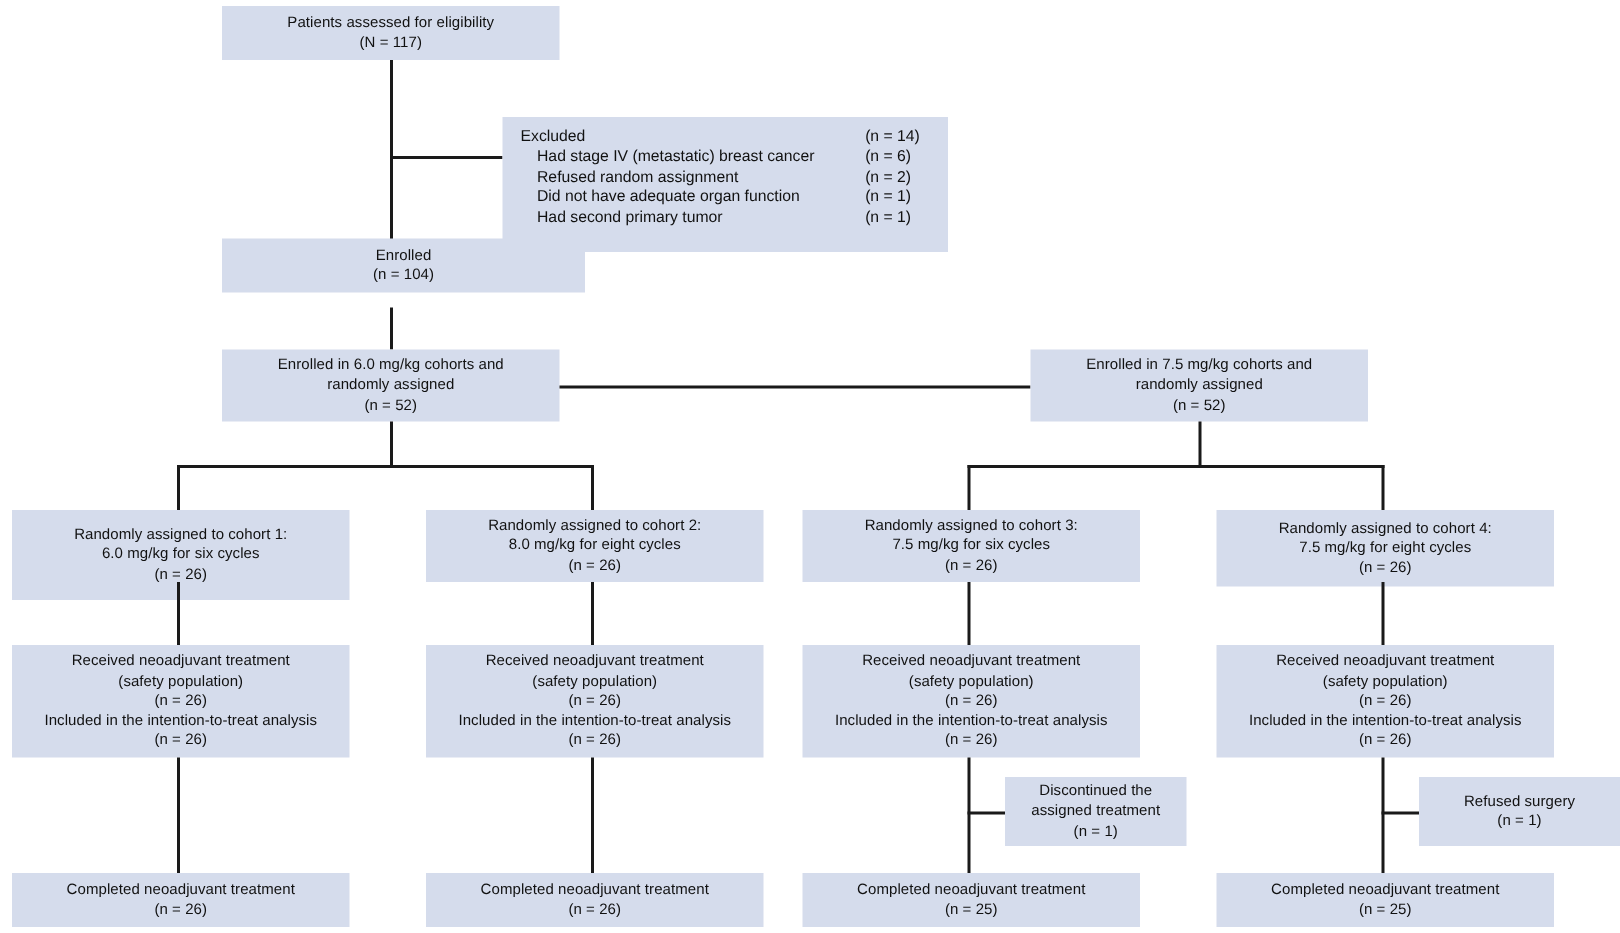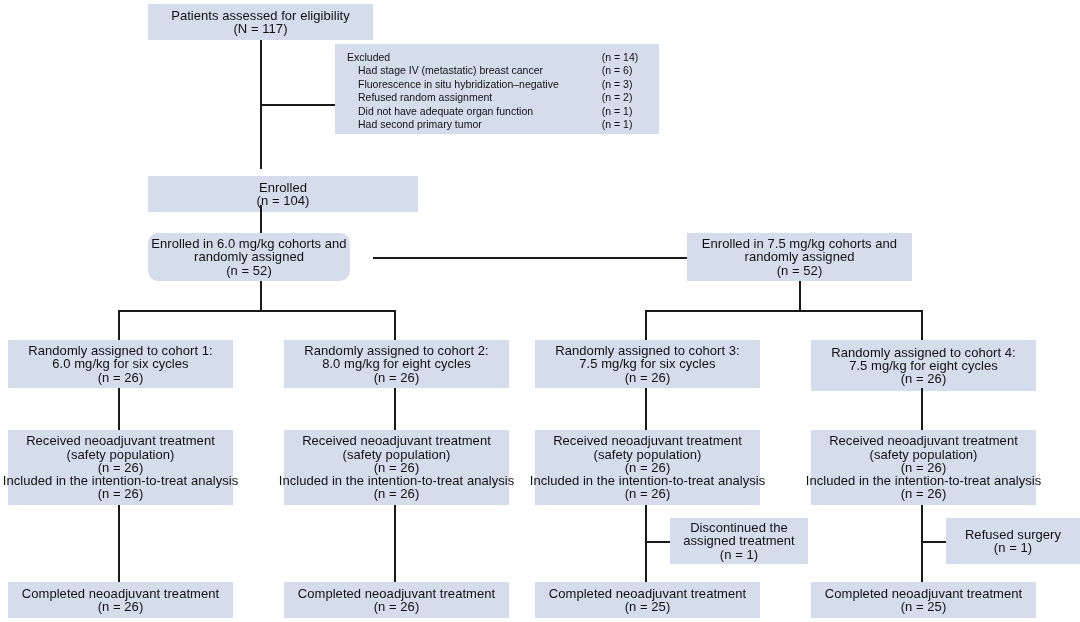--- a/index.html
+++ b/index.html
@@ -12,21 +12,21 @@
     width: 1080px;
     height: 622px;
     background: #ffffff;
     font-family: "Liberation Sans", sans-serif;
     overflow: hidden;
   }
   .box {
     position: absolute;
     background: #d5dcec;
     color: #111111;
-    font-size: 13px;
+    font-size: 10px;
     line-height: 13.2px;
     text-align: center;
     display: flex;
     flex-direction: column;
     align-items: center;
     justify-content: center;
     box-sizing: border-box;
     letter-spacing: 0.05px;
   }
   .box .ln { display: block; white-space: nowrap; }
@@ -57,59 +57,55 @@
 
   <div class="box" style="left:148px; top:4px; width:225px; height:36px;">
     <span class="ln">Patients assessed for eligibility</span>
     <span class="ln">(N = 117)</span>
   </div>
 
   <div class="line vline" style="left:260px; top:40px; width:1.6px; height:129px;"></div>
 
   <div class="line hline" style="left:260px; top:104px; width:75px; height:1.6px;"></div>
 
-  <div class="excl" style="left:335px; top:44px; width:324px; height:90px;">
+  <div class="excl" style="left:335px; top:78px; width:297px; height:90px;">
     <table>
       <tbody>
           <tr>
         <td class="lbl">Excluded</td>
         <td class="n">(n = 14)</td>
       </tr>
       <tr>
         <td class="lbl ind">Had stage IV (metastatic) breast cancer</td>
         <td class="n">(n = 6)</td>
       </tr>
       <tr>
-        <td class="lbl ind">Fluorescence in situ hybridization–negative</td>
-        <td class="n">(n = 3)</td>
-      </tr>
-      <tr>
         <td class="lbl ind">Refused random assignment</td>
         <td class="n">(n = 2)</td>
       </tr>
       <tr>
         <td class="lbl ind">Did not have adequate organ function</td>
         <td class="n">(n = 1)</td>
       </tr>
       <tr>
         <td class="lbl ind">Had second primary tumor</td>
         <td class="n">(n = 1)</td>
       </tr>
     </tbody>
       </table>
   </div>
 
-  <div class="box" style="left:148px; top:176px; width:270px; height:36px;">
+  <div class="box" style="left:148px; top:159px; width:242px; height:36px;">
     <span class="ln">Enrolled</span>
     <span class="ln">(n = 104)</span>
   </div>
 
   <div class="line vline" style="left:260px; top:205px; width:1.6px; height:28px;"></div>
 
-  <div class="box" style="left:148px; top:233px; width:202px; height:48px;border-radius:10px;">
+  <div class="box" style="left:148px; top:233px; width:225px; height:48px;">
     <span class="ln">Enrolled in 6.0 mg/kg cohorts and</span>
     <span class="ln">randomly assigned</span>
     <span class="ln">(n = 52)</span>
   </div>
 
   <div class="line hline" style="left:373px; top:257px; width:314px; height:1.6px;"></div>
 
   <div class="box" style="left:687px; top:233px; width:225px; height:48px;">
     <span class="ln">Enrolled in 7.5 mg/kg cohorts and</span>
     <span class="ln">randomly assigned</span>
@@ -119,21 +115,21 @@
   <div class="line vline" style="left:260px; top:281px; width:1.6px; height:30px;"></div>
   <div class="line hline" style="left:118px; top:310px; width:278px; height:1.8px;"></div>
   <div class="line vline" style="left:118px; top:310px; width:1.6px; height:30px;"></div>
   <div class="line vline" style="left:394px; top:310px; width:1.6px; height:30px;"></div>
 
   <div class="line vline" style="left:799px; top:281px; width:1.6px; height:30px;"></div>
   <div class="line hline" style="left:645px; top:310px; width:278px; height:1.8px;"></div>
   <div class="line vline" style="left:645px; top:310px; width:1.6px; height:30px;"></div>
   <div class="line vline" style="left:921px; top:310px; width:1.6px; height:30px;"></div>
 
-  <div class="box" style="left:8px; top:340px; width:225px; height:48px;">
+  <div class="box" style="left:8px; top:340px; width:225px; height:60px;">
     <span class="ln">Randomly assigned to cohort 1:</span>
     <span class="ln">6.0 mg/kg for six cycles</span>
     <span class="ln">(n = 26)</span>
   </div>
   <div class="box" style="left:284px; top:340px; width:225px; height:48px;">
     <span class="ln">Randomly assigned to cohort 2:</span>
     <span class="ln">8.0 mg/kg for eight cycles</span>
     <span class="ln">(n = 26)</span>
   </div>
   <div class="box" style="left:535px; top:340px; width:225px; height:48px;">
@@ -182,21 +178,21 @@
   </div>
 
   <div class="line vline" style="left:118px; top:505px; width:1.6px; height:77px;"></div>
   <div class="line vline" style="left:394px; top:505px; width:1.6px; height:77px;"></div>
   <div class="line vline" style="left:645px; top:505px; width:1.6px; height:77px;"></div>
   <div class="line vline" style="left:921px; top:505px; width:1.6px; height:77px;"></div>
 
   <div class="line hline" style="left:645px; top:541px; width:25px; height:1.6px;"></div>
   <div class="line hline" style="left:921px; top:541px; width:25px; height:1.6px;"></div>
 
-  <div class="box" style="left:670px; top:518px; width:138px; height:46px;">
+  <div class="box" style="left:670px; top:518px; width:121px; height:46px;">
     <span class="ln">Discontinued the</span>
     <span class="ln">assigned treatment</span>
     <span class="ln">(n = 1)</span>
   </div>
   <div class="box" style="left:946px; top:518px; width:134px; height:46px;">
     <span class="ln">Refused surgery</span>
     <span class="ln">(n = 1)</span>
   </div>
 
   <div class="box" style="left:8px; top:582px; width:225px; height:36px;">

